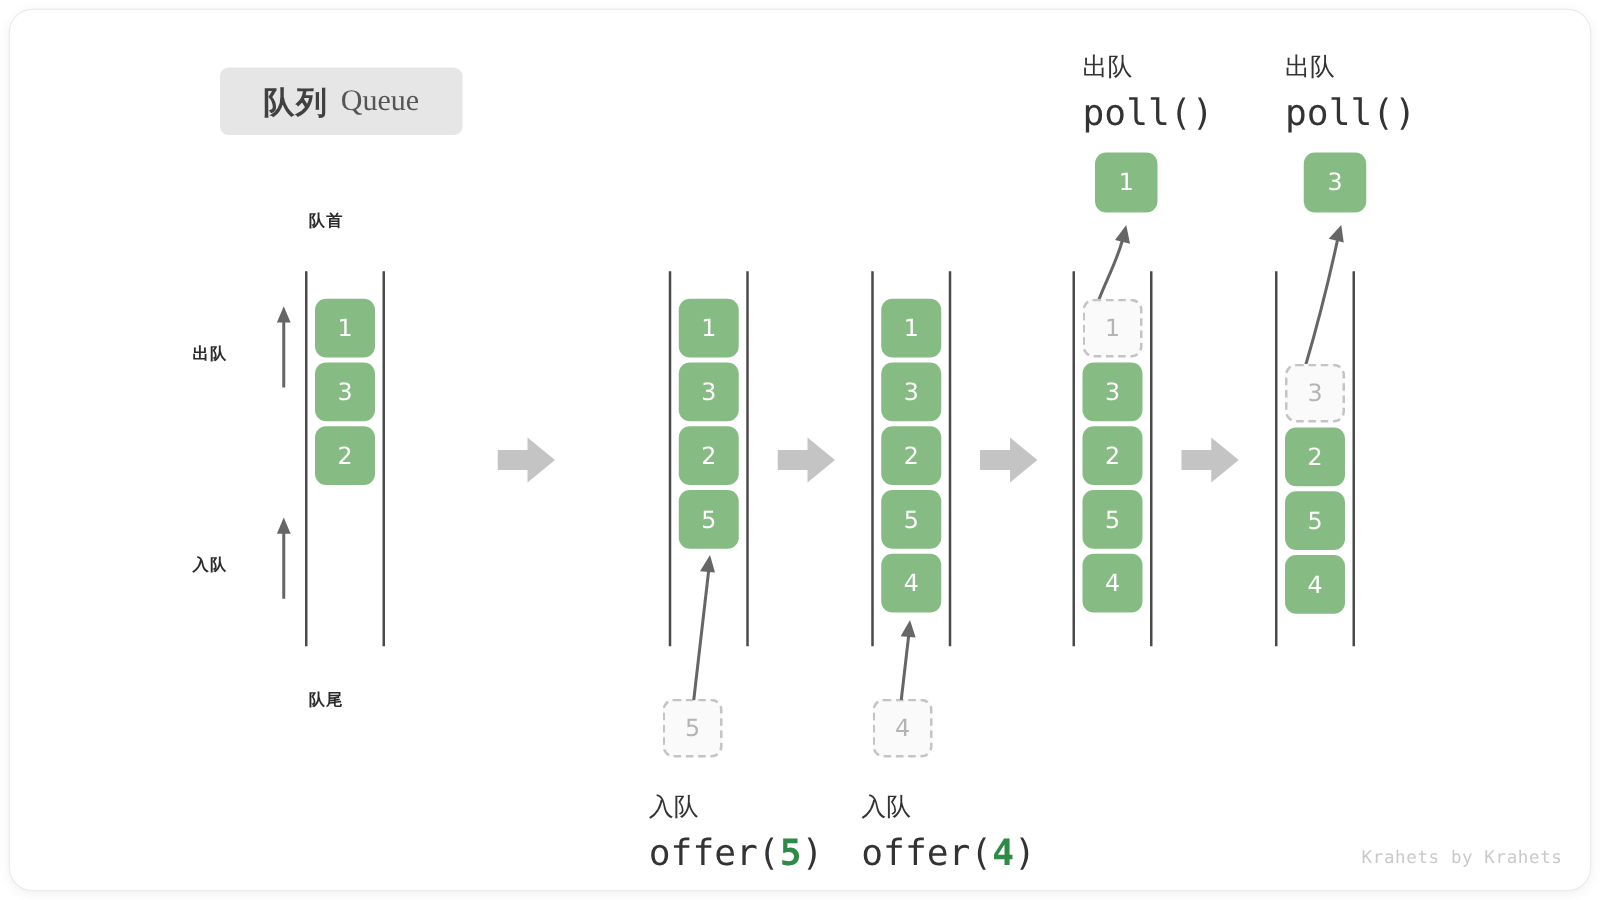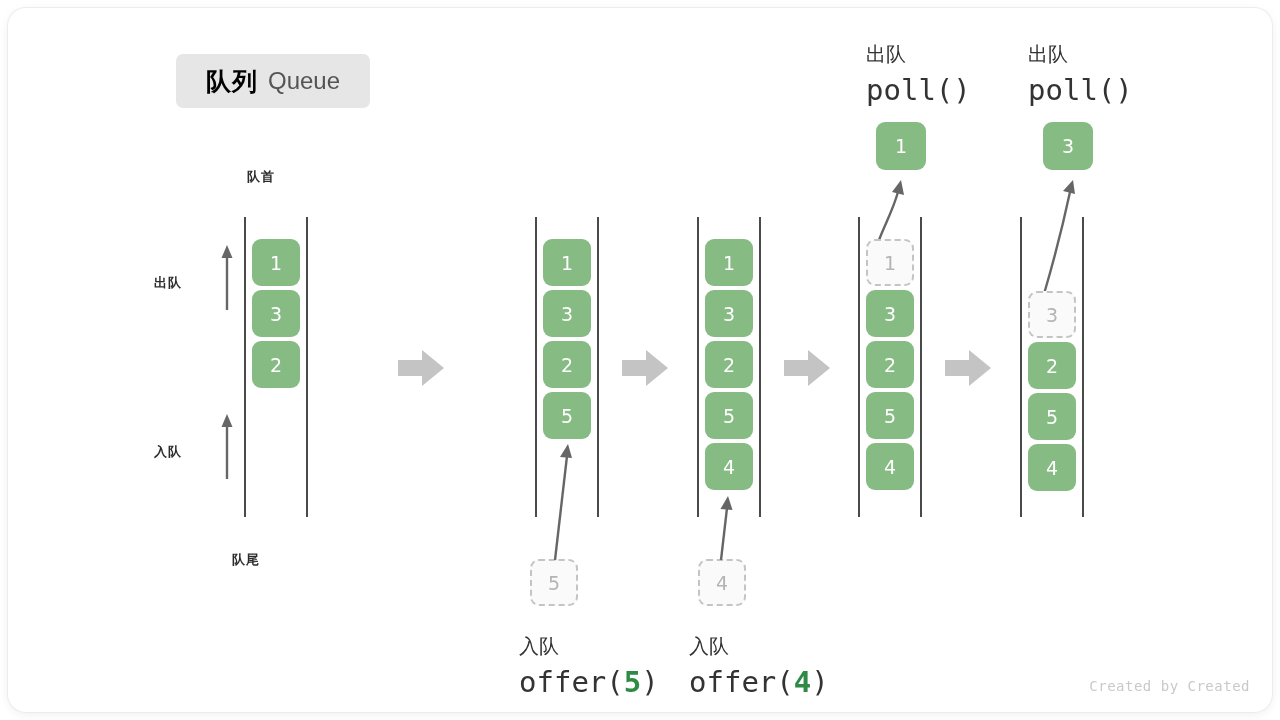--- a/index.html
+++ b/index.html
@@ -23,26 +23,26 @@
   
   #title-chip {
     left: 168px; top: 46px;
     width: 194px; height: 54px;
     background: #e6e6e6;
     border-radius: 7px;
     display: flex; align-items: center; justify-content: center;
     gap: 10px;
   }
   #title-chip .cn {
-    font-size: 25px; font-weight: bold; color: #000000;
+    font-size: 25px; font-weight: bold; color: #404040;
     letter-spacing: 1px;
     text-align: center;
   }
   #title-chip .en {
-    font-family: Liberation Sans, sans-serif;
+    font-family: Liberation Serif, serif;
     font-size: 24px; color: #555555;
   }
 
   
   .cnlabel {
     font-size: 13px; font-weight: bold; color: #2b2b2b;
     letter-spacing: 1px; white-space: nowrap;
   }
   .oplabel {
     font-size: 20px; color: #333333; white-space: nowrap;
@@ -98,21 +98,21 @@
 
 <div id="card">
 
   <div id="title-chip" class="abs">
     <span class="cn">队列</span>
     <span class="en">Queue</span>
   </div>
 
   <div class="abs cnlabel" style="left:239px; top:160px;">队首</div>
 
-  <div class="abs cnlabel" style="left:224px; top:543px;">队尾</div>
+  <div class="abs cnlabel" style="left:239px; top:543px;">队尾</div>
 
   <div class="abs cnlabel" style="left:146px; top:266px;">出队</div>
   <svg class="abs thinarrow" style="left:206px; top:234px;" width="26" height="70">
     <line x1="13" y1="68" x2="13" y2="12" stroke="#666666" stroke-width="2.4"></line>
     <polygon points="13,3 7.5,16 18.5,16" fill="#666666"></polygon>
   </svg>
 
   <div class="abs cnlabel" style="left:146px; top:435px;">入队</div>
   <svg class="abs thinarrow" style="left:206px; top:403px;" width="26" height="70">
     <line x1="13" y1="68" x2="13" y2="12" stroke="#666666" stroke-width="2.4"></line>
@@ -215,15 +215,15 @@
     <polygon points="43,4 33,15 45,18" fill="#666666"></polygon>
   </svg>
   <div class="abs rail" style="left:1012px; top:209px; height:300px;"></div>
   <div class="abs" style="left:1020px; top:283px;">
     <div class="cell ghost">3</div>
     <div class="cell filled" style="margin-top:4px;">2</div>
     <div class="cell filled" style="margin-top:4px;">5</div>
     <div class="cell filled" style="margin-top:4px;">4</div>
   </div>
 
-  <div id="credit" class="abs">Created by Created</div>
+  <div id="credit" class="abs">Krahets by Krahets</div>
 
 </div>
 
 </body></html>

